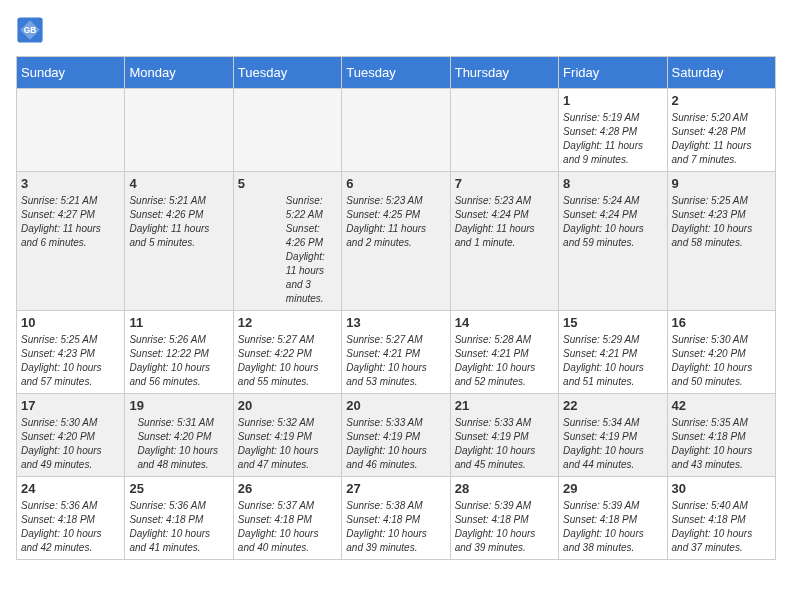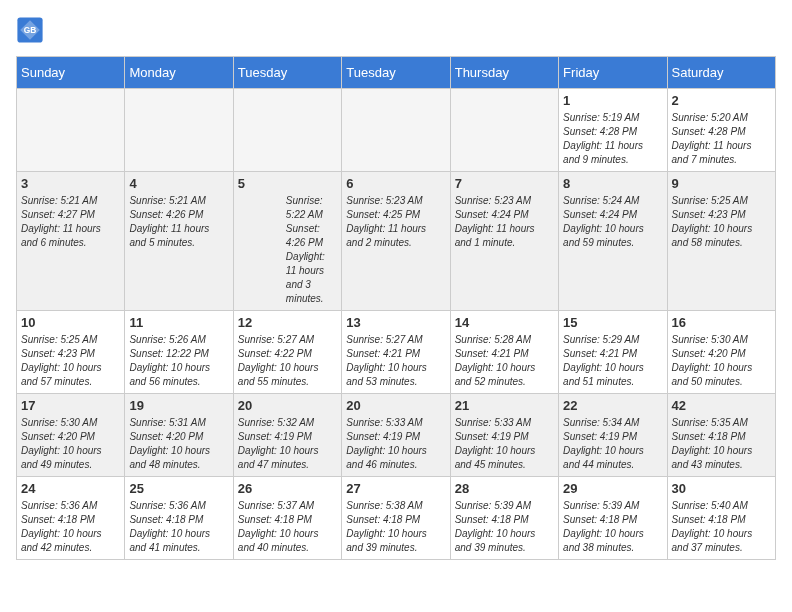--- a/index.html
+++ b/index.html
@@ -239,21 +239,21 @@
       <tr class="row-shaded">
         <td>
           <div class="day-num">17</div>
           <div class="day-info" style="white-space: pre-line;">Sunrise: 5:30 AM
 Sunset: 4:20 PM
 Daylight: 10 hours
 and 49 minutes.</div>
         </td>
         <td>
           <div class="day-num">19</div>
-          <div class="day-info" style="white-space: pre-line;">Sunrise: 5:31 AM
+          <div class="day-info" style="white-space: pre-line; margin-left: 8px;">Sunrise: 5:31 AM
 Sunset: 4:20 PM
 Daylight: 10 hours
 and 48 minutes.</div>
         </td>
         <td>
           <div class="day-num">20</div>
           <div class="day-info" style="white-space: pre-line;">Sunrise: 5:32 AM
 Sunset: 4:19 PM
 Daylight: 10 hours
 and 47 minutes.</div>

